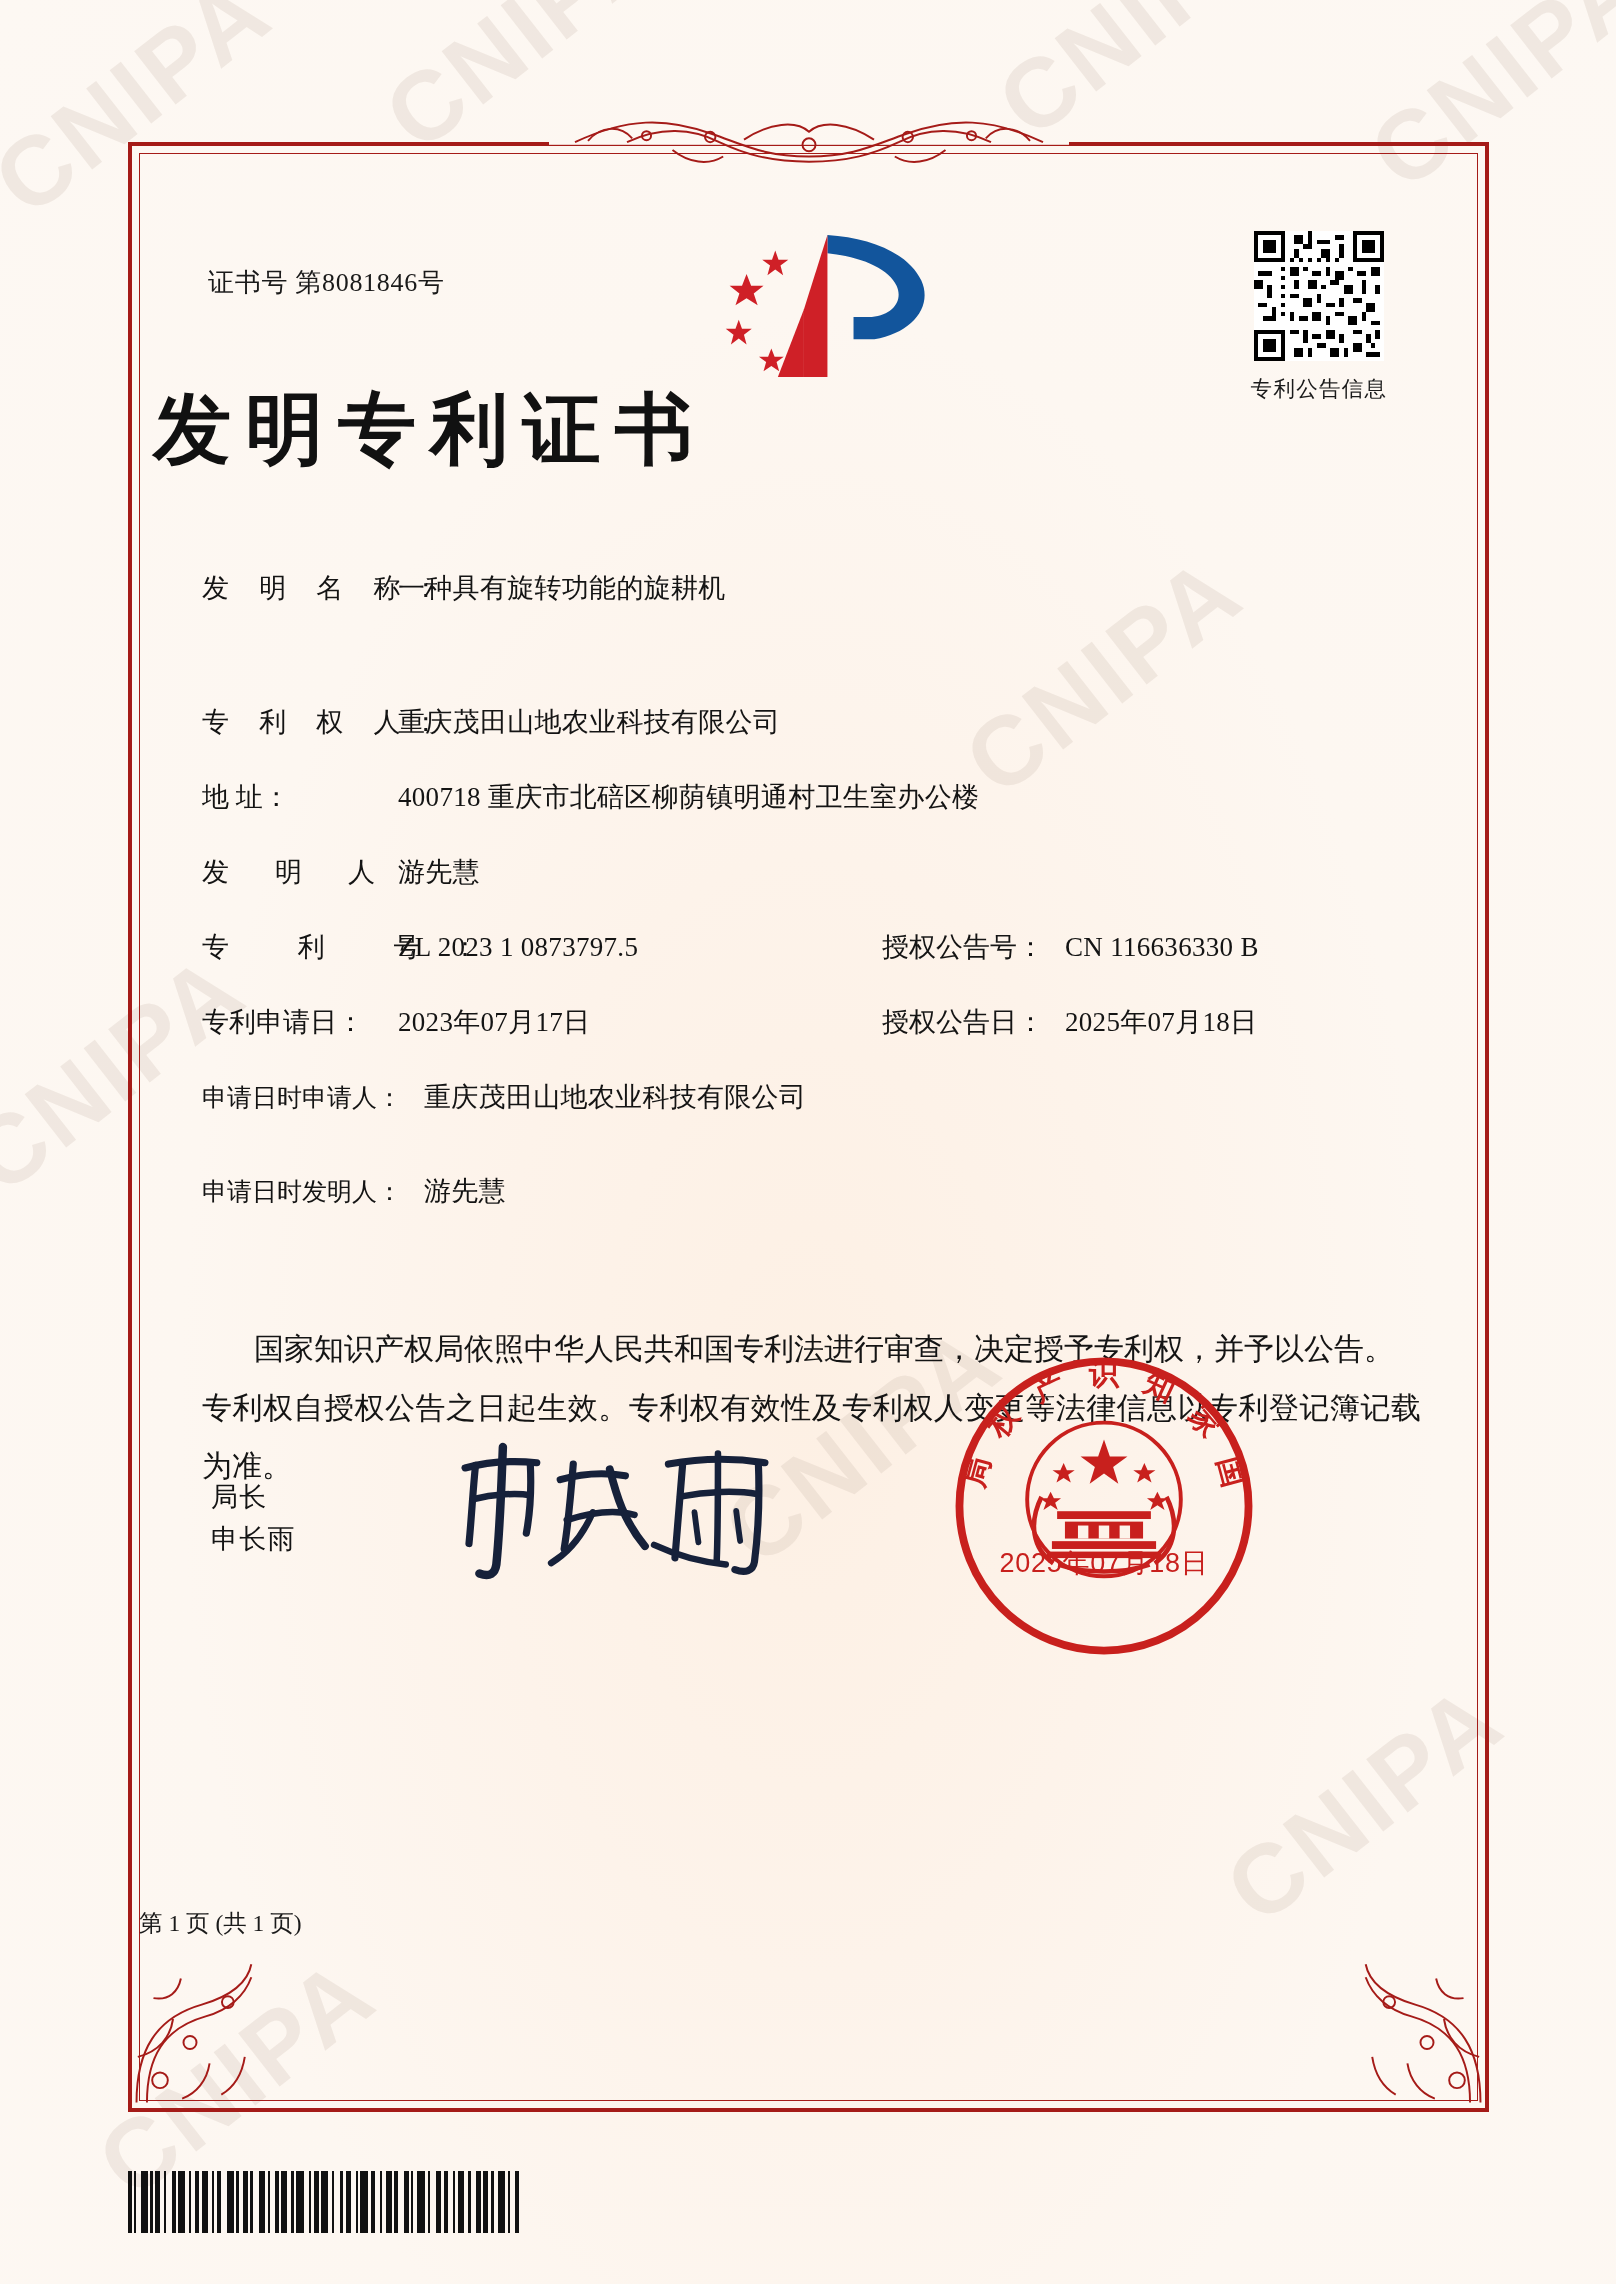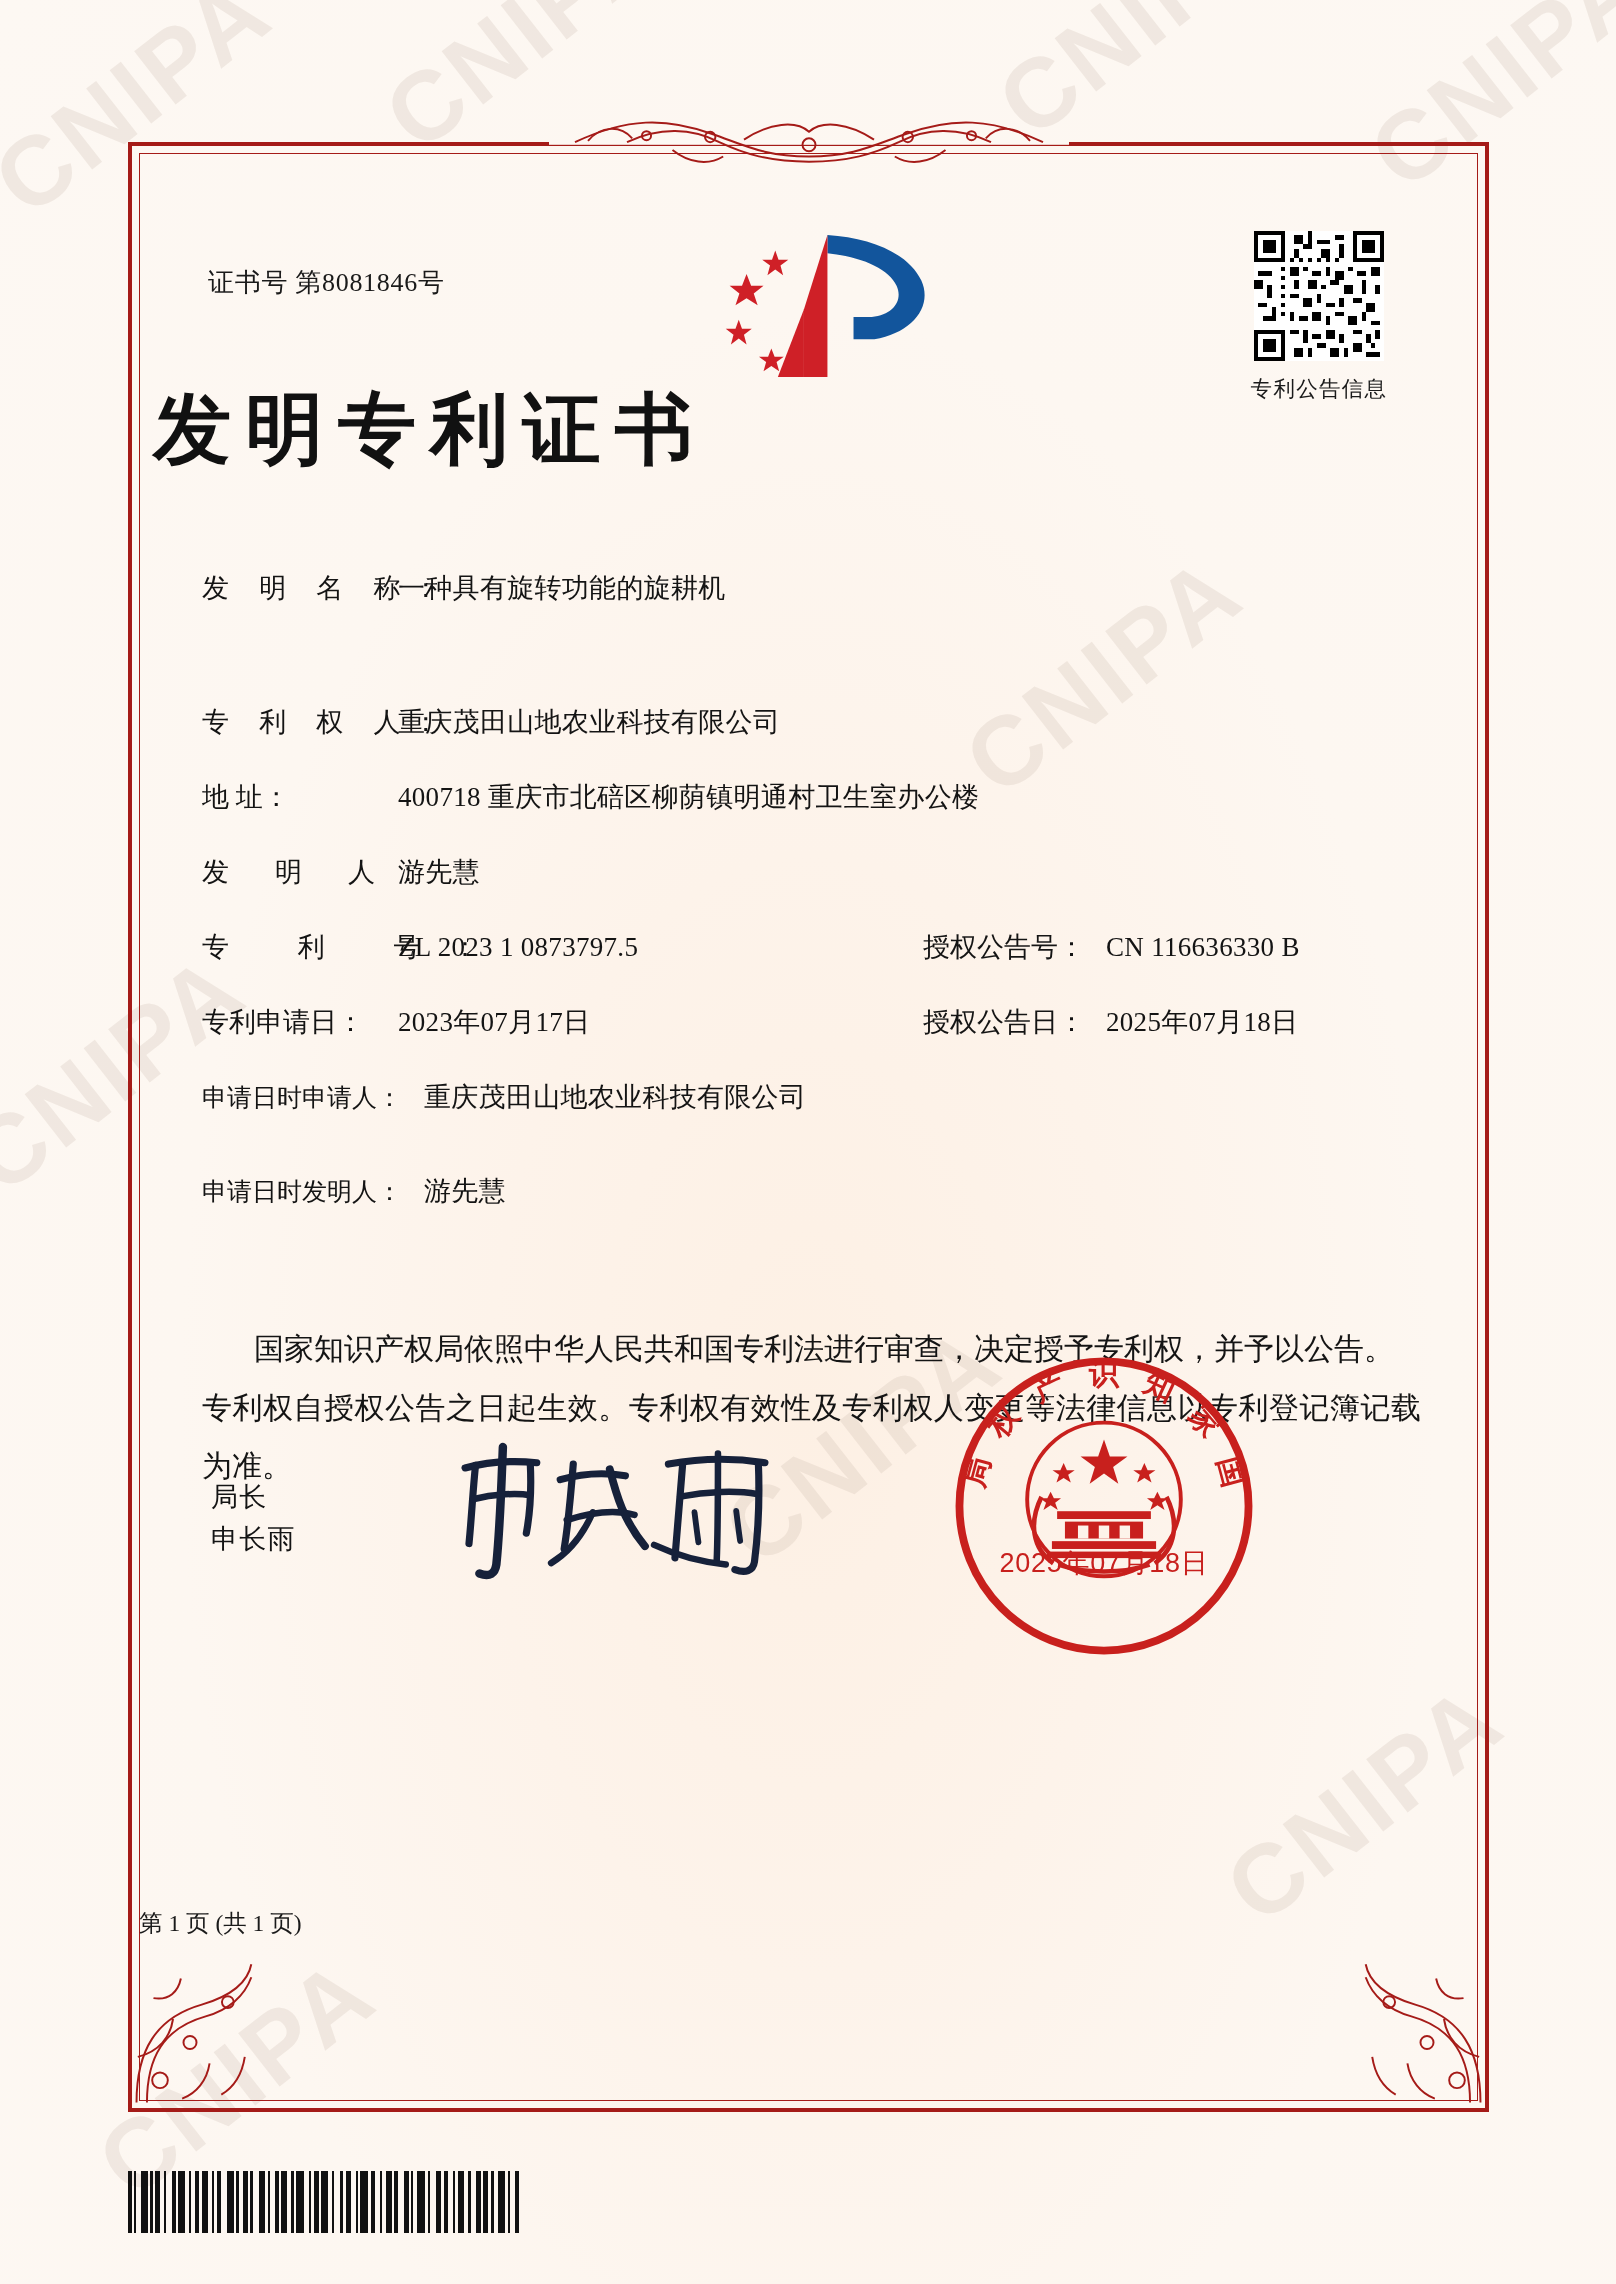--- a/index.html
+++ b/index.html
@@ -146,21 +146,21 @@
   .flabel {
     display: inline-block;
     width: 196px;
     letter-spacing: 0px;
   }
   .flabel.sp2 { letter-spacing: 11.7px; }
   .flabel.sp3 { letter-spacing: 31px; }
   .flabel.sp4 { letter-spacing: 19.6px; }
   .fvalue { letter-spacing: 0.3px; }
   .field.right {
-    left: 784px;
+    left: 743px;
   }
   .field.right .flabel { width: 183px; }
 
   
   #statement {
     position: absolute;
     left: 63px;
     top: 1024px;
     width: 1219px;
     font-size: 30px;

